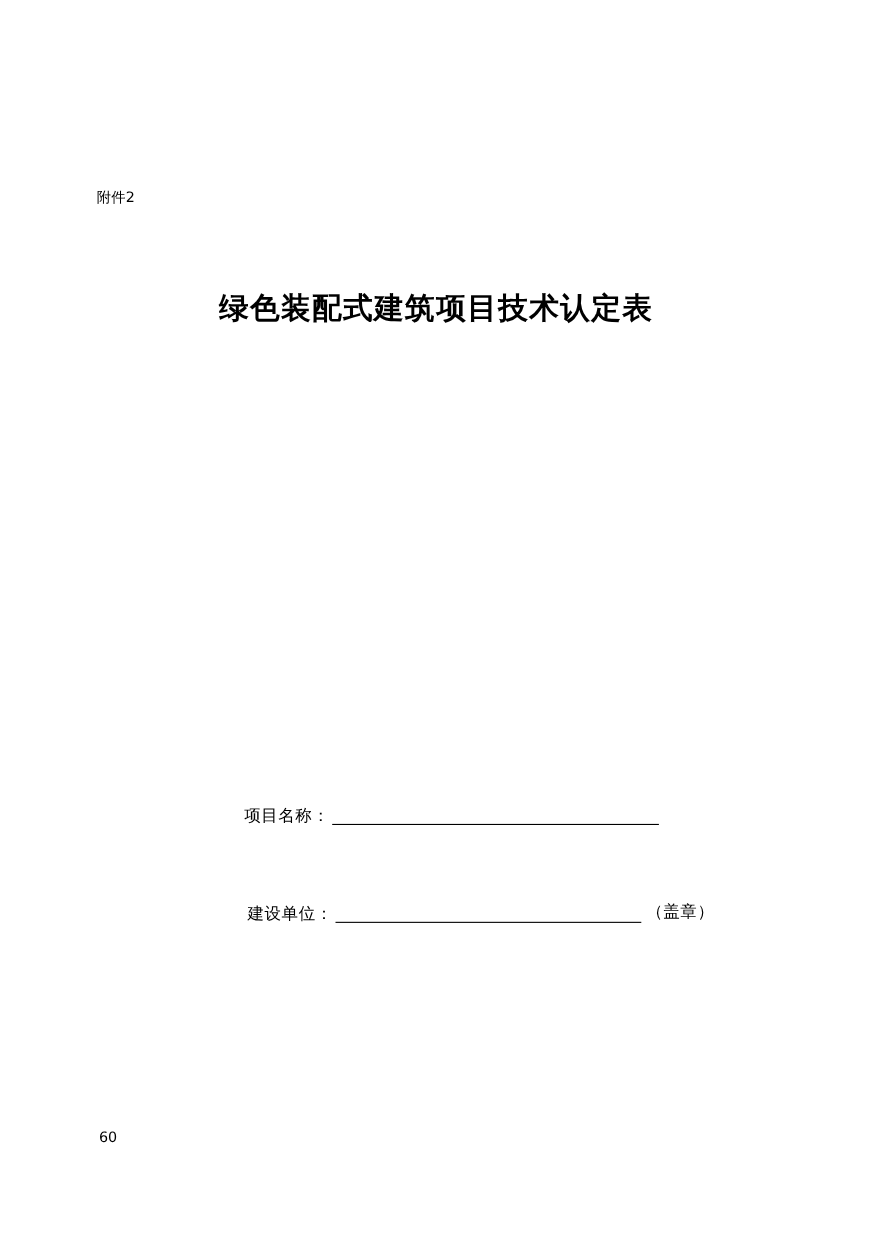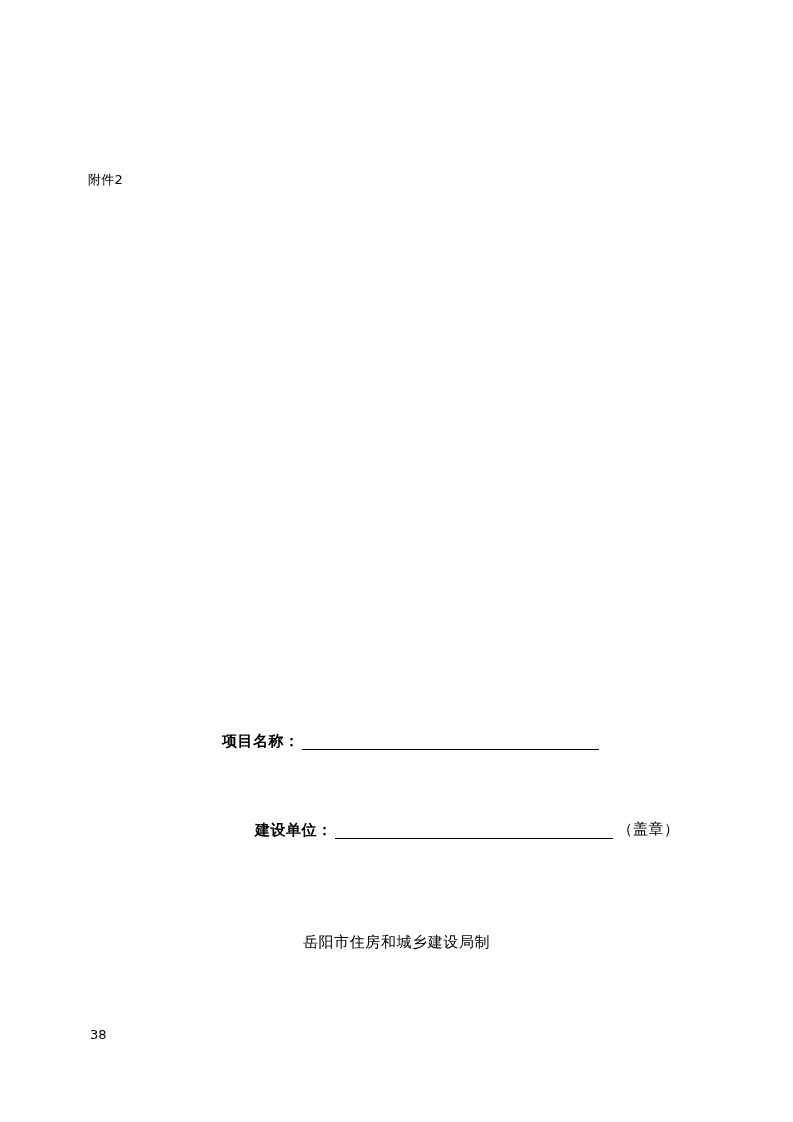--- a/index.html
+++ b/index.html
@@ -77,26 +77,24 @@
     font-size: 15px;
     white-space: nowrap;
   }
   .field-row.project-name {
     left: 222px;
     top: 732px;
   }
   .field-row.build-unit {
     left: 225px;
     top: 820px;
-    margin-left: 30px;
   }
   .field-label {
     letter-spacing: 0.5px;
     line-height: 1.2;
-    font-weight: bold;
   }
   .field-blank {
     display: inline-block;
     border-bottom: 1px solid #000000;
     height: 16px;
     margin: 0 2px;
   }
   .field-blank.name-blank {
     width: 297px;
   }
@@ -130,29 +128,29 @@
   }
 </style>
 </head>
 <body>
 
 <div class="page">
 
 
   <div class="attachment-label">附件2</div>
 
+  <div class="doc-title">绿色装配式建筑项目技术认定表</div>
 
   <div class="field-row project-name">
     <span class="field-label">项目名称：</span>
     <span class="field-blank name-blank"></span>
   </div>
 
   <div class="field-row build-unit">
     <span class="field-label">建设单位：</span>
     <span class="field-blank unit-blank"></span>
     <span class="field-suffix">（盖章）</span>
   </div>
 
-  <div class="issuer">岳阳市住房和城乡建设局制</div>
 
-  <div class="page-number">38</div>
+  <div class="page-number">60</div>
 
 </div>
 
 </body></html>

